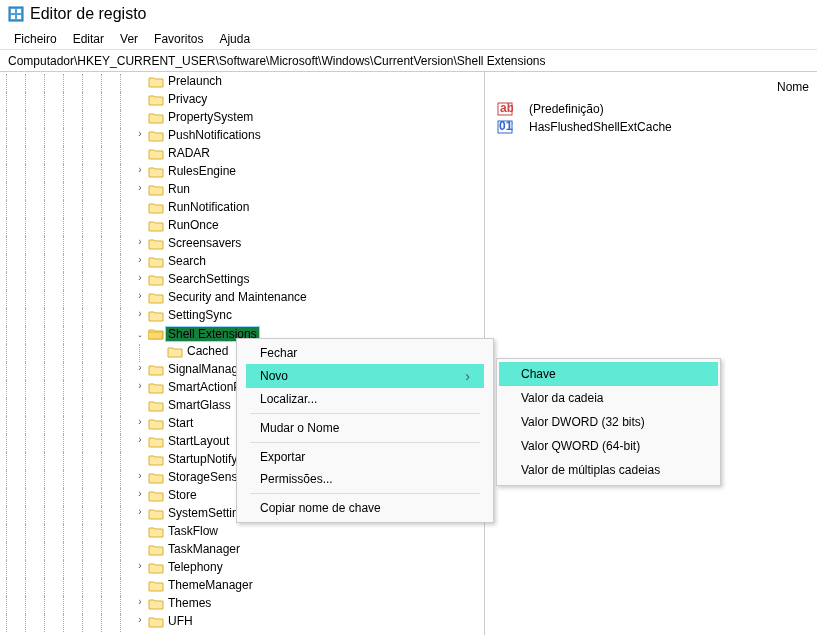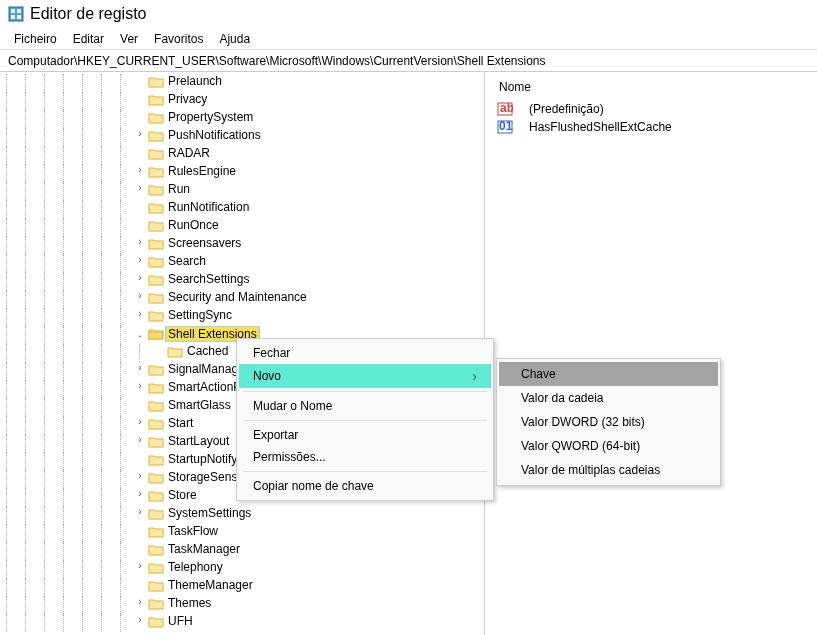--- a/index.html
+++ b/index.html
@@ -6,39 +6,39 @@
   body { background: #fff; width: 817px; height: 635px; overflow: hidden; position: relative; color: #000; }
   .title-bar { display: flex; align-items: center; padding: 4px 8px; height: 28px; }
   .title-bar .icon { width: 16px; height: 16px; margin-right: 6px; display:flex; align-items:center; justify-content:center;}
   .title-bar .title { font-size: 16px; }
   .menu-bar { display: flex; padding: 2px 6px; height: 22px; border-bottom: 1px solid #e0e0e0; align-items: center; }
   .menu-bar .item { padding: 2px 8px; cursor: default; }
   .path-bar { padding: 4px 8px; border-bottom: 1px solid #ccc; height: 22px; display:flex; align-items:center;}
   .content { display: flex; height: calc(635px - 28px - 22px - 22px); }
   .tree-pane { width: 485px; overflow: hidden; position: relative; border-right: 1px solid #ccc;}
   .splitter { width: 4px; background: transparent; cursor: ew-resize; }
-  .value-pane { flex: 1; padding: 4px 8px; }
+  .value-pane { flex: 1; padding: 4px 8px; text-align: right; }
   .value-header { font-weight: normal; padding: 4px 0 6px 2px; }
   .value-row { display:flex; align-items:center; padding:1px 0; gap:16px; }
   .value-icon { width:16px; height:16px; display:flex; align-items:center; justify-content:center; }
   .tree { position:relative; padding-top:2px; }
   .tree-row { display:flex; align-items:flex-start; height:18px; white-space: nowrap; }
   .tree-row .chevron { width:14px; display:flex; justify-content:center; align-items:center; color:#555; font-size:10px; }
   .tree-row .folder-icon { width:18px; height:16px; display:flex; align-items:center; justify-content:center; }
   .tree-row .label { padding: 0 3px; }
-  .tree-row.selected .label { background:#fde047; border:1px solid #99d1ff; padding:0 2px; border-radius:0; }
+  .tree-row.selected .label { background:#15803d; border:1px solid #99d1ff; padding:0 2px; border-radius:0; }
   .indent-lines { display:flex; }
   .vline { width:13px; height:18px; border-left:1px dotted #aaa; margin-left:6px; }
-  .context-menu { position:absolute; background:#f9f9f9; border:1px solid #ccc; box-shadow:2px 2px 4px rgba(0,0,0,0.2); padding:3px 2px; z-index:10; }
+  .context-menu { position:absolute; background:#f9f9f9; border:1px solid #ccc; box-shadow:2px 2px 4px rgba(0,0,0,0.2); padding:3px 9px; z-index:10; }
   .context-menu .citem { padding:4px 14px 4px 14px; cursor:default; display:flex; align-items:center; justify-content:space-between; }
   .context-menu .citem.hover, .context-menu .citem:hover { background:#5eead4; }
   .context-menu .sep { height:1px; background:#ddd; margin:3px 4px; }
   .submenu { position:absolute; background:#f9f9f9; border:1px solid #ccc; box-shadow:2px 2px 4px rgba(0,0,0,0.2); padding:3px 2px; z-index:11; }
   .submenu .sitem { padding:5px 22px 5px 22px; cursor:default; }
-  .submenu .sitem.hover, .submenu .sitem:hover { background:#a3a3a3; }
+  .submenu .sitem.hover, .submenu .sitem:hover { background:#5eead4; }
   .chev-right::after { content:"›"; font-size:14px; color:#555; margin-left:30px;}
   svg { display:block; }
 </style>
 </head>
 <body>
 
 <div class="title-bar">
   <span class="icon">
     <svg width="16" height="16">
         <rect x="1" y="1" width="14" height="14" fill="#4aa3e0" stroke="#1c6ea4"></rect>
@@ -655,20 +655,23 @@
 </div>
 
 <div class="context-menu" id="ctx" style="left:236px; top:338px; width:258px;">
     <div class="citem">
       <span>Fechar</span>
     </div>
     <div class="citem hover">
       <span>Novo</span>
       <span class="chev-right"></span>
     </div>
+    <div class="citem">
+      <span>Localizar...</span>
+    </div>
     <div class="sep"></div>
     <div class="citem">
       <span>Mudar o Nome</span>
     </div>
     <div class="sep"></div>
     <div class="citem">
       <span>Exportar</span>
     </div>
     <div class="citem">
       <span>Permissões...</span>

